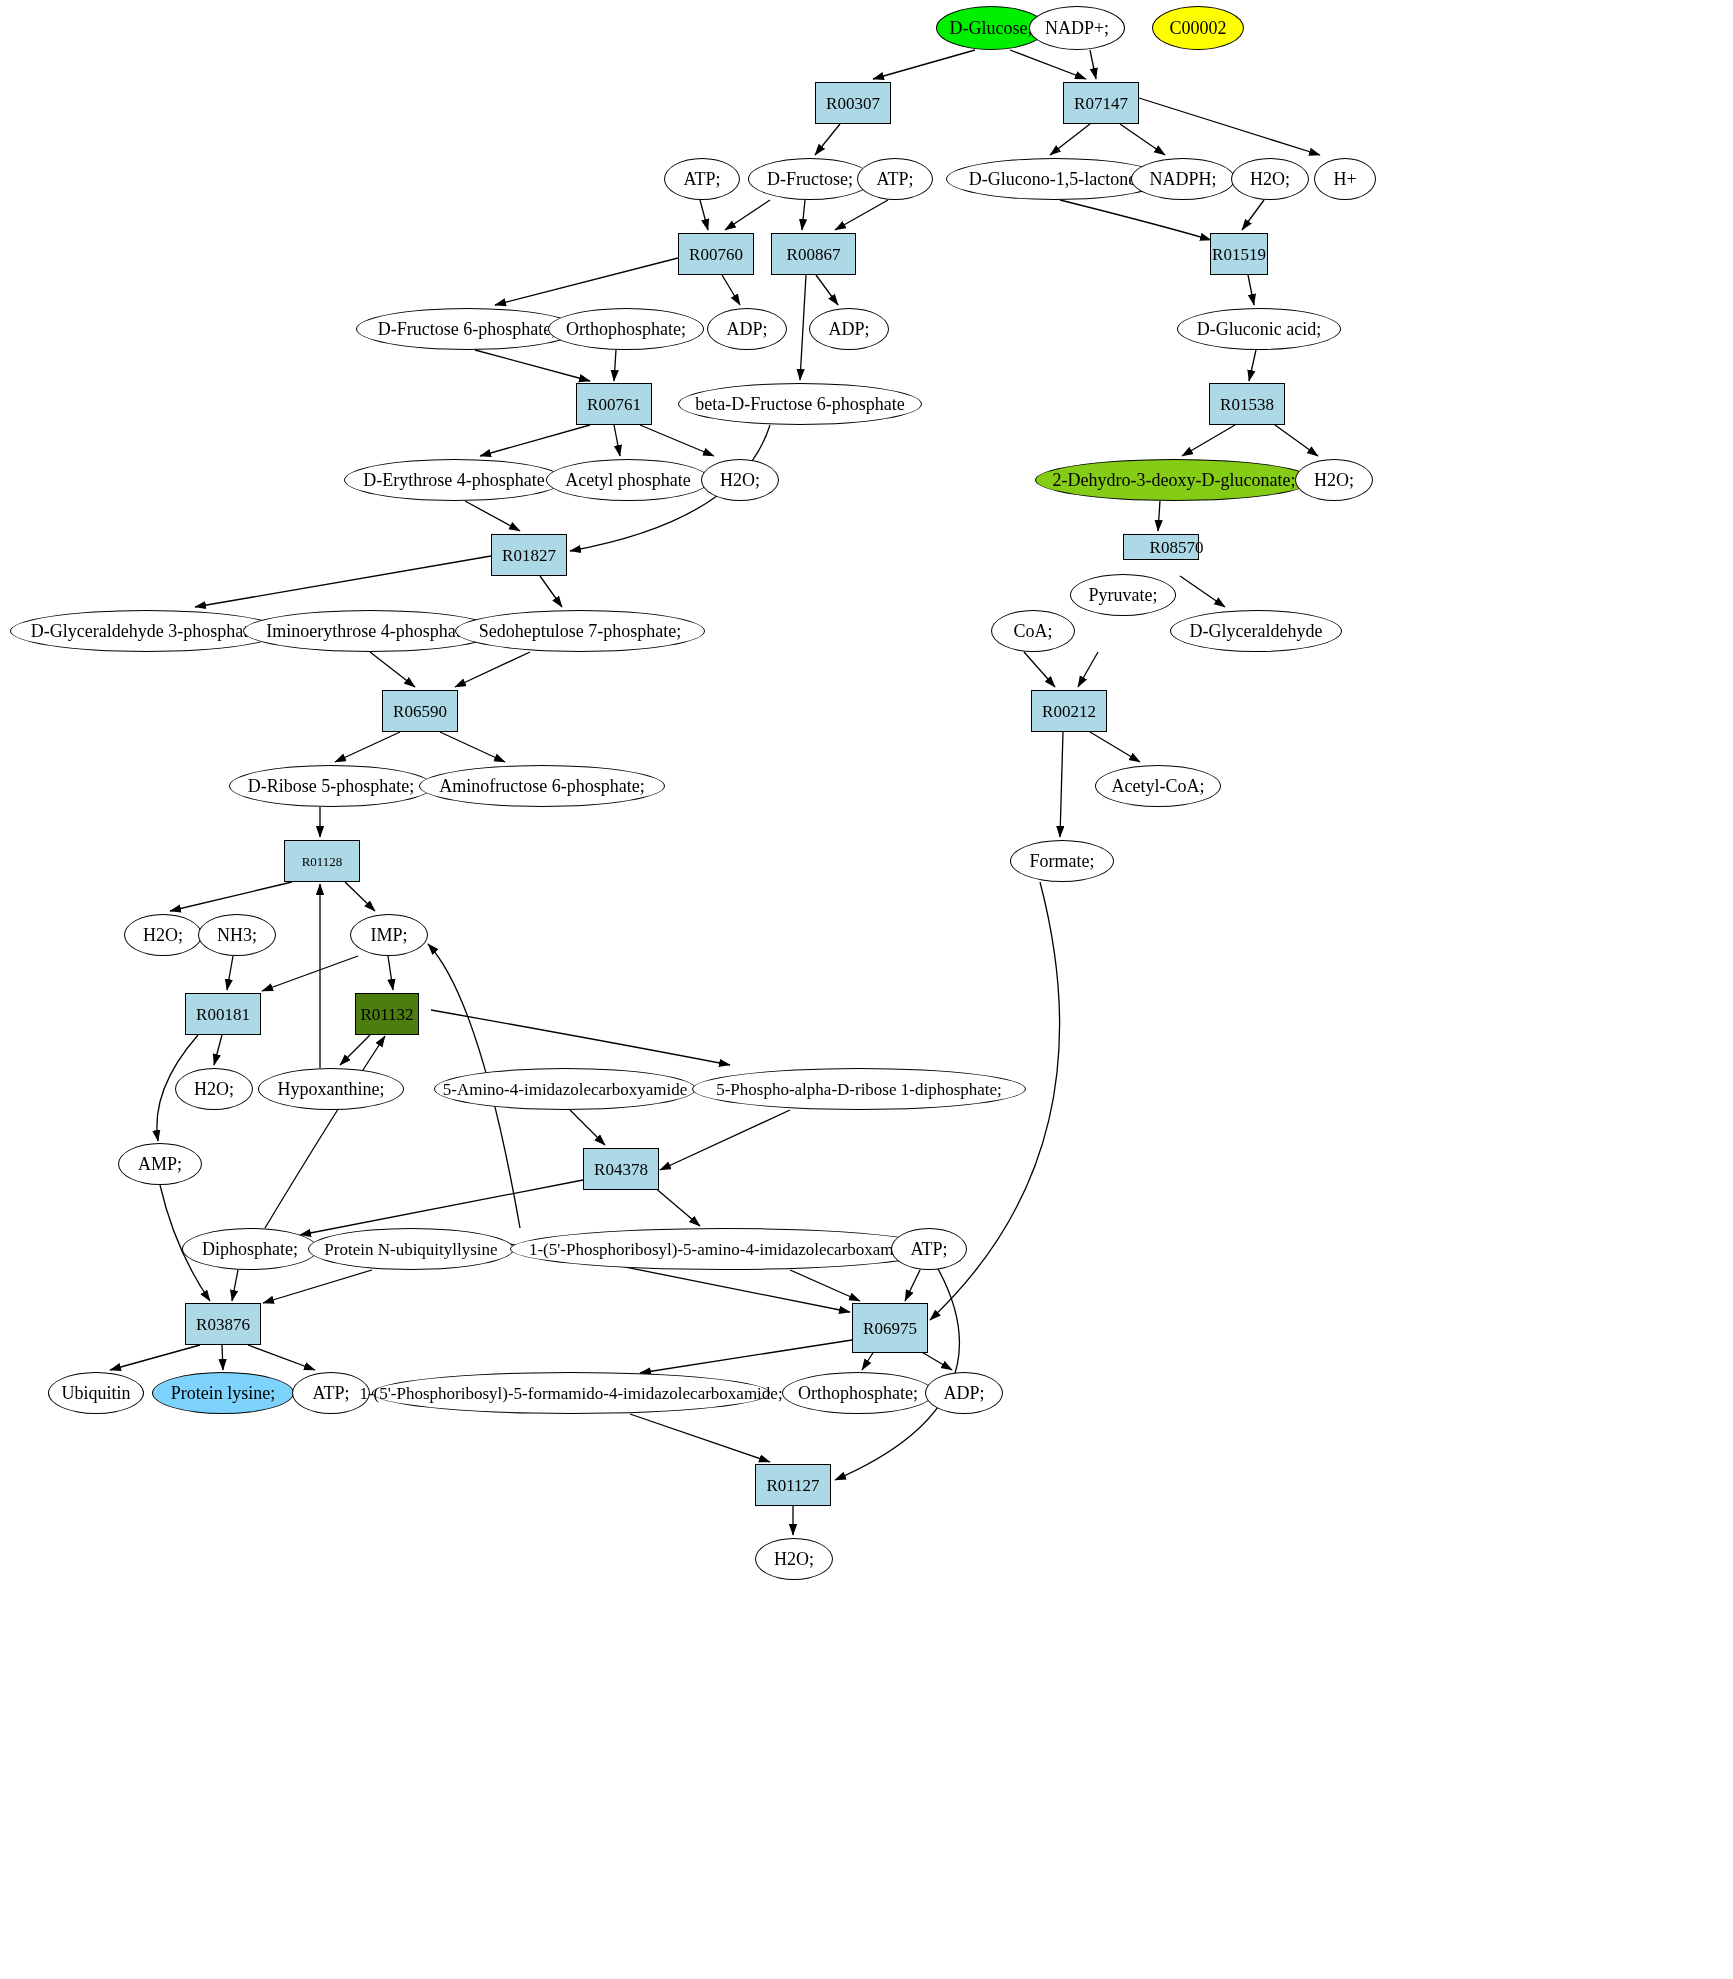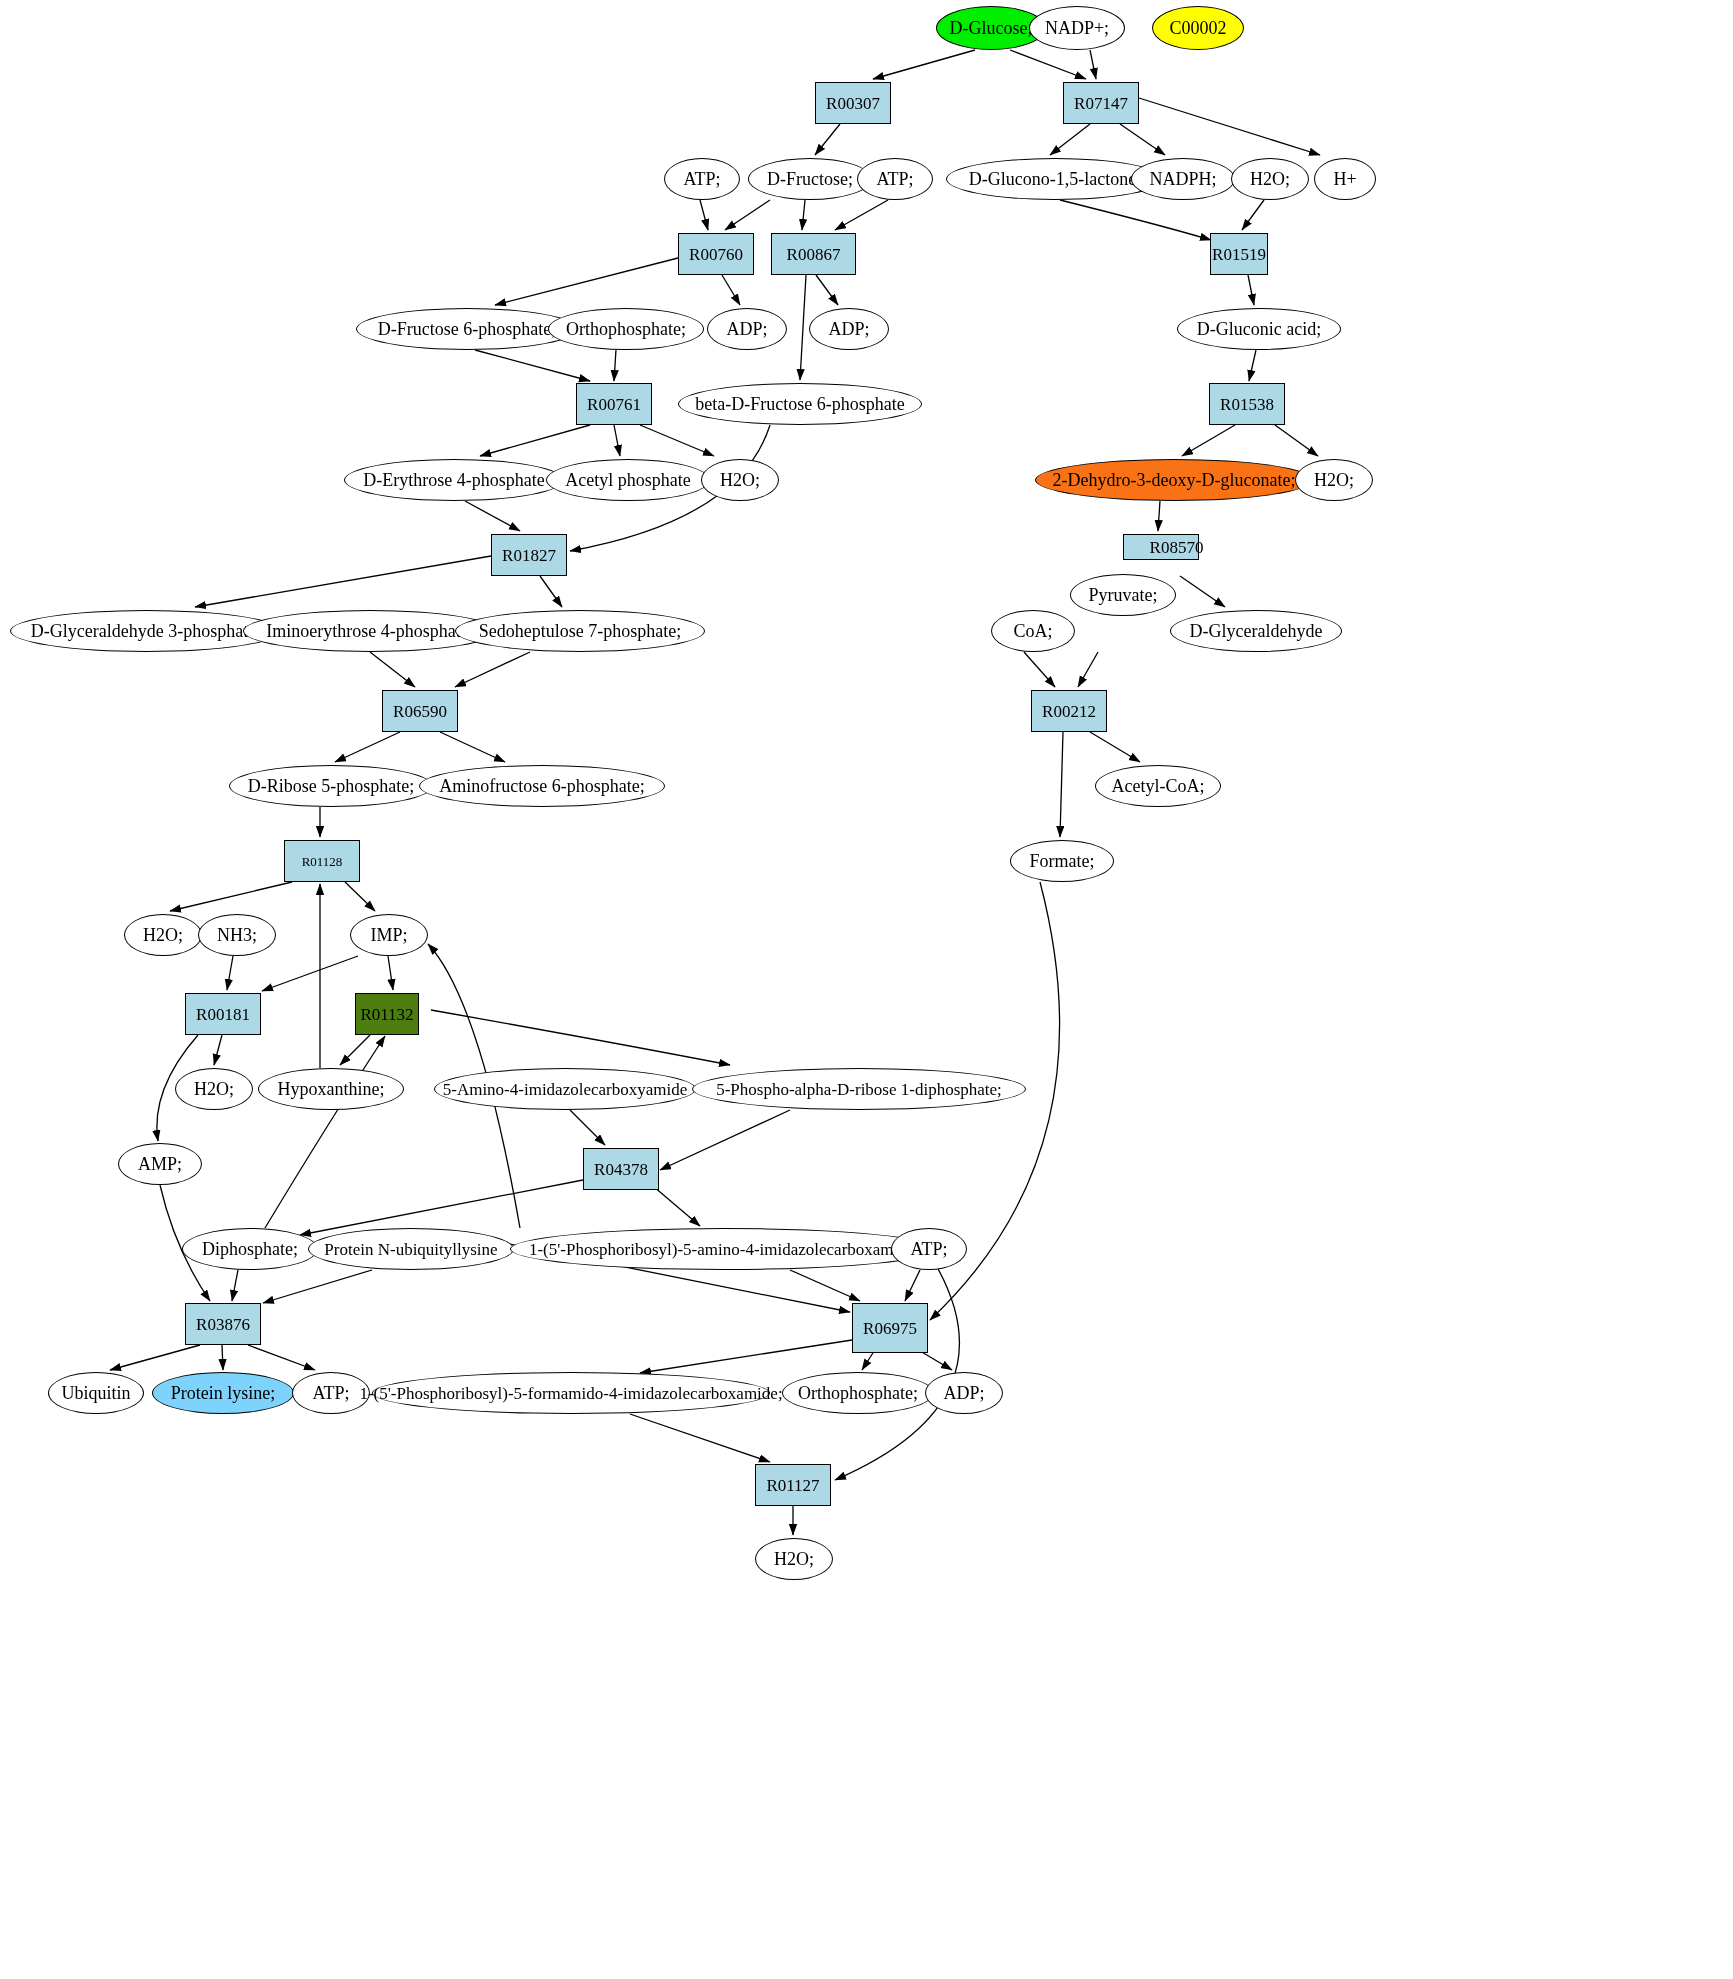--- a/index.html
+++ b/index.html
@@ -171,21 +171,21 @@
       </div>
       <div class="node ellipse" style="left: 344px; top: 459px; width: 220px; height: 42px; background: rgb(255, 255, 255); font-size: 18px;">
         <span>D-Erythrose 4-phosphate</span>
       </div>
       <div class="node ellipse" style="left: 546px; top: 459px; width: 164px; height: 42px; background: rgb(255, 255, 255); font-size: 18px;">
         <span>Acetyl phosphate</span>
       </div>
       <div class="node ellipse" style="left: 701px; top: 459px; width: 78px; height: 42px; background: rgb(255, 255, 255); font-size: 18px;">
         <span>H2O;</span>
       </div>
-      <div class="node ellipse" style="left: 1035px; top: 459px; width: 278px; height: 42px; background: #f97316; font-size: 18px;">
+      <div class="node ellipse" style="left: 1035px; top: 459px; width: 278px; height: 42px; background: #84cc16; font-size: 18px;">
         <span>2-Dehydro-3-deoxy-D-gluconate;</span>
       </div>
       <div class="node ellipse" style="left: 1295px; top: 459px; width: 78px; height: 42px; background: rgb(255, 255, 255); font-size: 18px;">
         <span>H2O;</span>
       </div>
       <div class="node box" style="left: 491px; top: 534px; width: 76px; height: 42px; background: rgb(173, 216, 230); font-size: 17px;">
         <span>R01827</span>
       </div>
       <div class="node box" style="left: 1123px; top: 534px; width: 76px; height: 26px; background: rgb(173, 216, 230); font-size: 17px; padding-left: 31px;">
         <span>R08570</span>

